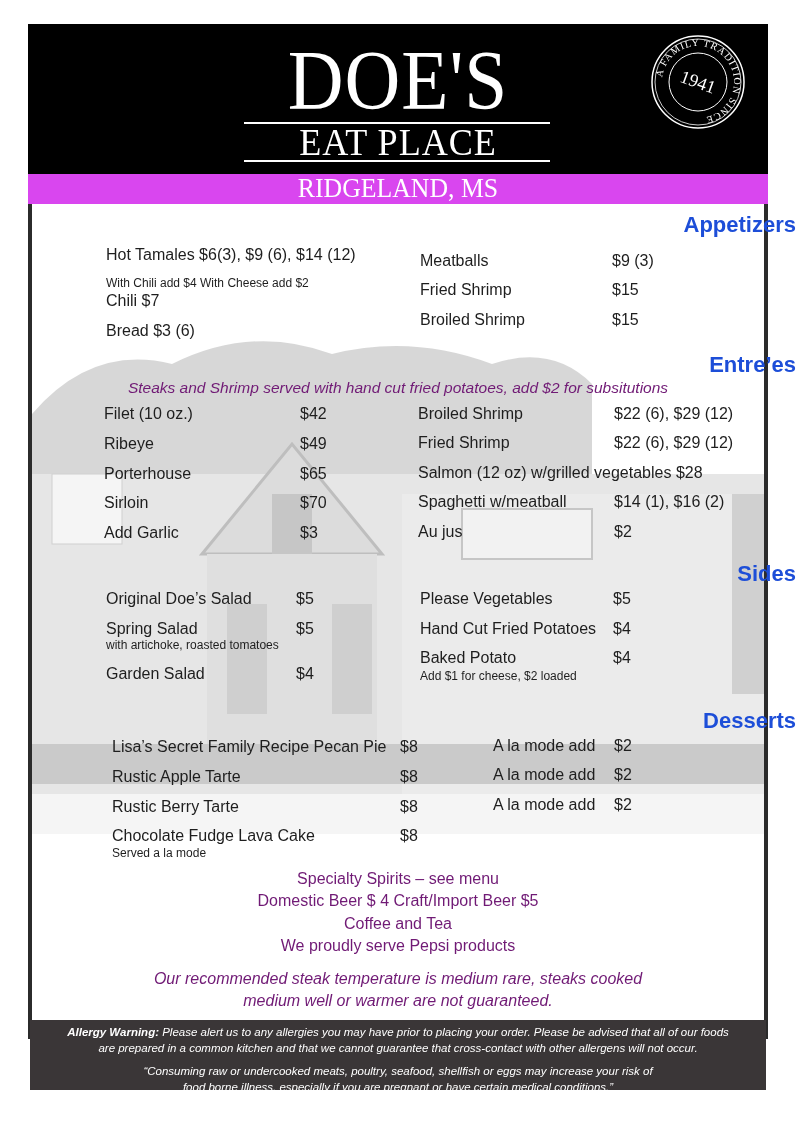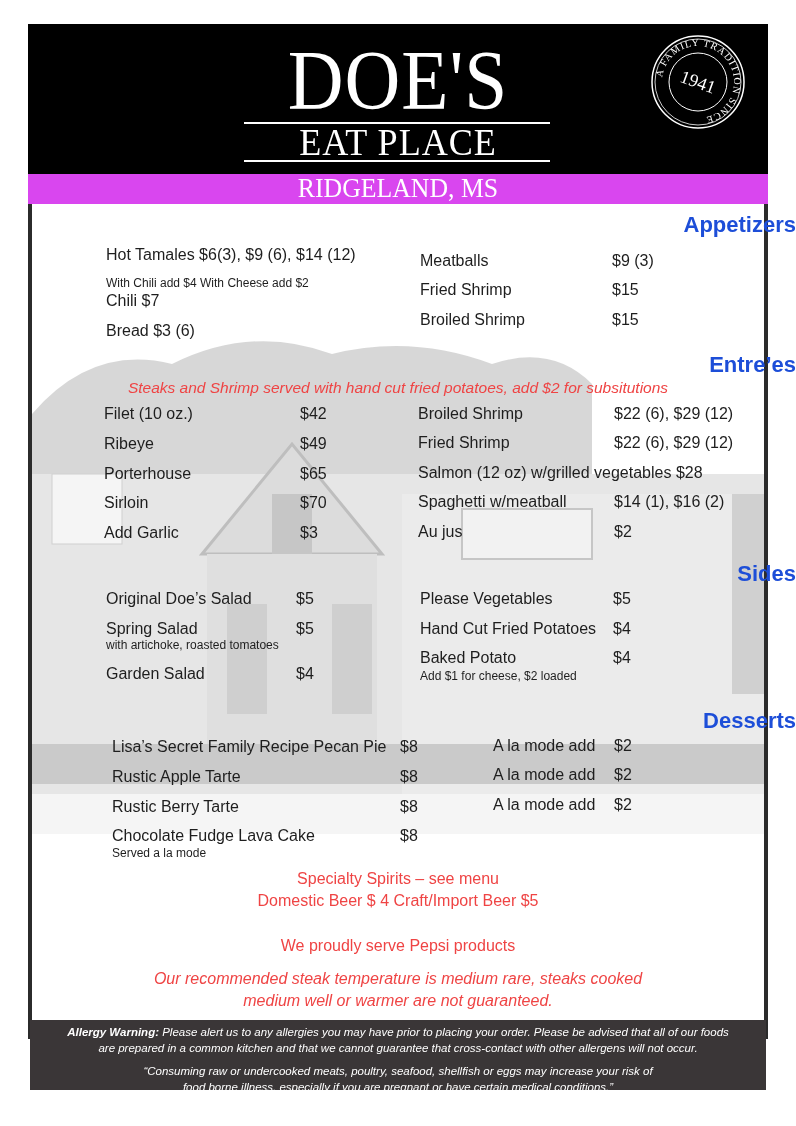--- a/index.html
+++ b/index.html
@@ -16,21 +16,21 @@
   .t-sub { top:98px; font-size:38px; line-height:40px; letter-spacing:1px; transform:scaleX(0.95); }
   .rule { position:absolute; left:216px; width:306px; height:2px; background:#fff; }
   .t-loc { top:146px; font-size:28px; line-height:34px; transform:scaleX(0.92); }
   .seal { position:absolute; left:620px; top:8px; width:100px; height:100px; }
 
   .bg-photo { position:absolute; left:4px; top:300px; width:732px; height:520px; overflow:hidden; opacity:0.55; }
 
   .sect { position:absolute; left:0; width:740px; text-align:right; font-size:22px; font-weight:bold; color:#1d4ed8;margin-left:28px; }
   .line { position:absolute; font-size:16px; white-space:nowrap; color:#1e1e1e; }
   .note { position:absolute; font-size:12px; white-space:nowrap; color:#1e1e1e; }
-  .center { position:absolute; left:0; width:740px; text-align:center; font-size:16px; color:#ef4444; }
+  .center { position:absolute; left:0; width:740px; text-align:center; font-size:16px; color:#701a75; }
   .ital { font-style:italic; }
 
   .allergy { position:absolute; left:2px; top:996px; width:736px; height:70px; background:#3a3637; color:#fff; }
   .al-line { position:absolute; left:0; width:736px; text-align:center; font-size:11.5px; font-style:italic; line-height:16px; }
 </style>
 </head>
 <body>
 
 <div class="page">
 
@@ -144,20 +144,21 @@
   <div class="line" style="left:372px;top:774px">$8</div>
   <div class="line" style="left:465px;top:772px">A la mode add</div>
   <div class="line" style="left:586px;top:772px">$2</div>
 
   <div class="line" style="left:84px;top:803px">Chocolate Fudge Lava Cake</div>
   <div class="line" style="left:372px;top:803px">$8</div>
   <div class="note" style="left:84px;top:822px">Served a la mode</div>
 
   <div class="center" style="top:846px">Specialty Spirits – see menu</div>
   <div class="center" style="top:868px">Domestic Beer $ 4 Craft/Import Beer $5</div>
+  <div class="center" style="top:891px">Coffee and Tea</div>
   <div class="center" style="top:913px">We proudly serve Pepsi products</div>
 
   <div class="center ital" style="top:946px">Our recommended steak temperature is medium rare, steaks cooked</div>
   <div class="center ital" style="top:968px">medium well or warmer are not guaranteed.</div>
 
   <div class="allergy">
     <div class="al-line" style="top:4px">
       <b>Allergy Warning:</b><span> Please alert us to any allergies you may have prior to placing your order.  Please be advised that all of our foods</span>
     </div>
     <div class="al-line" style="top:20px">are prepared in a common kitchen and that we cannot guarantee that cross-contact with other allergens will not occur.</div>

